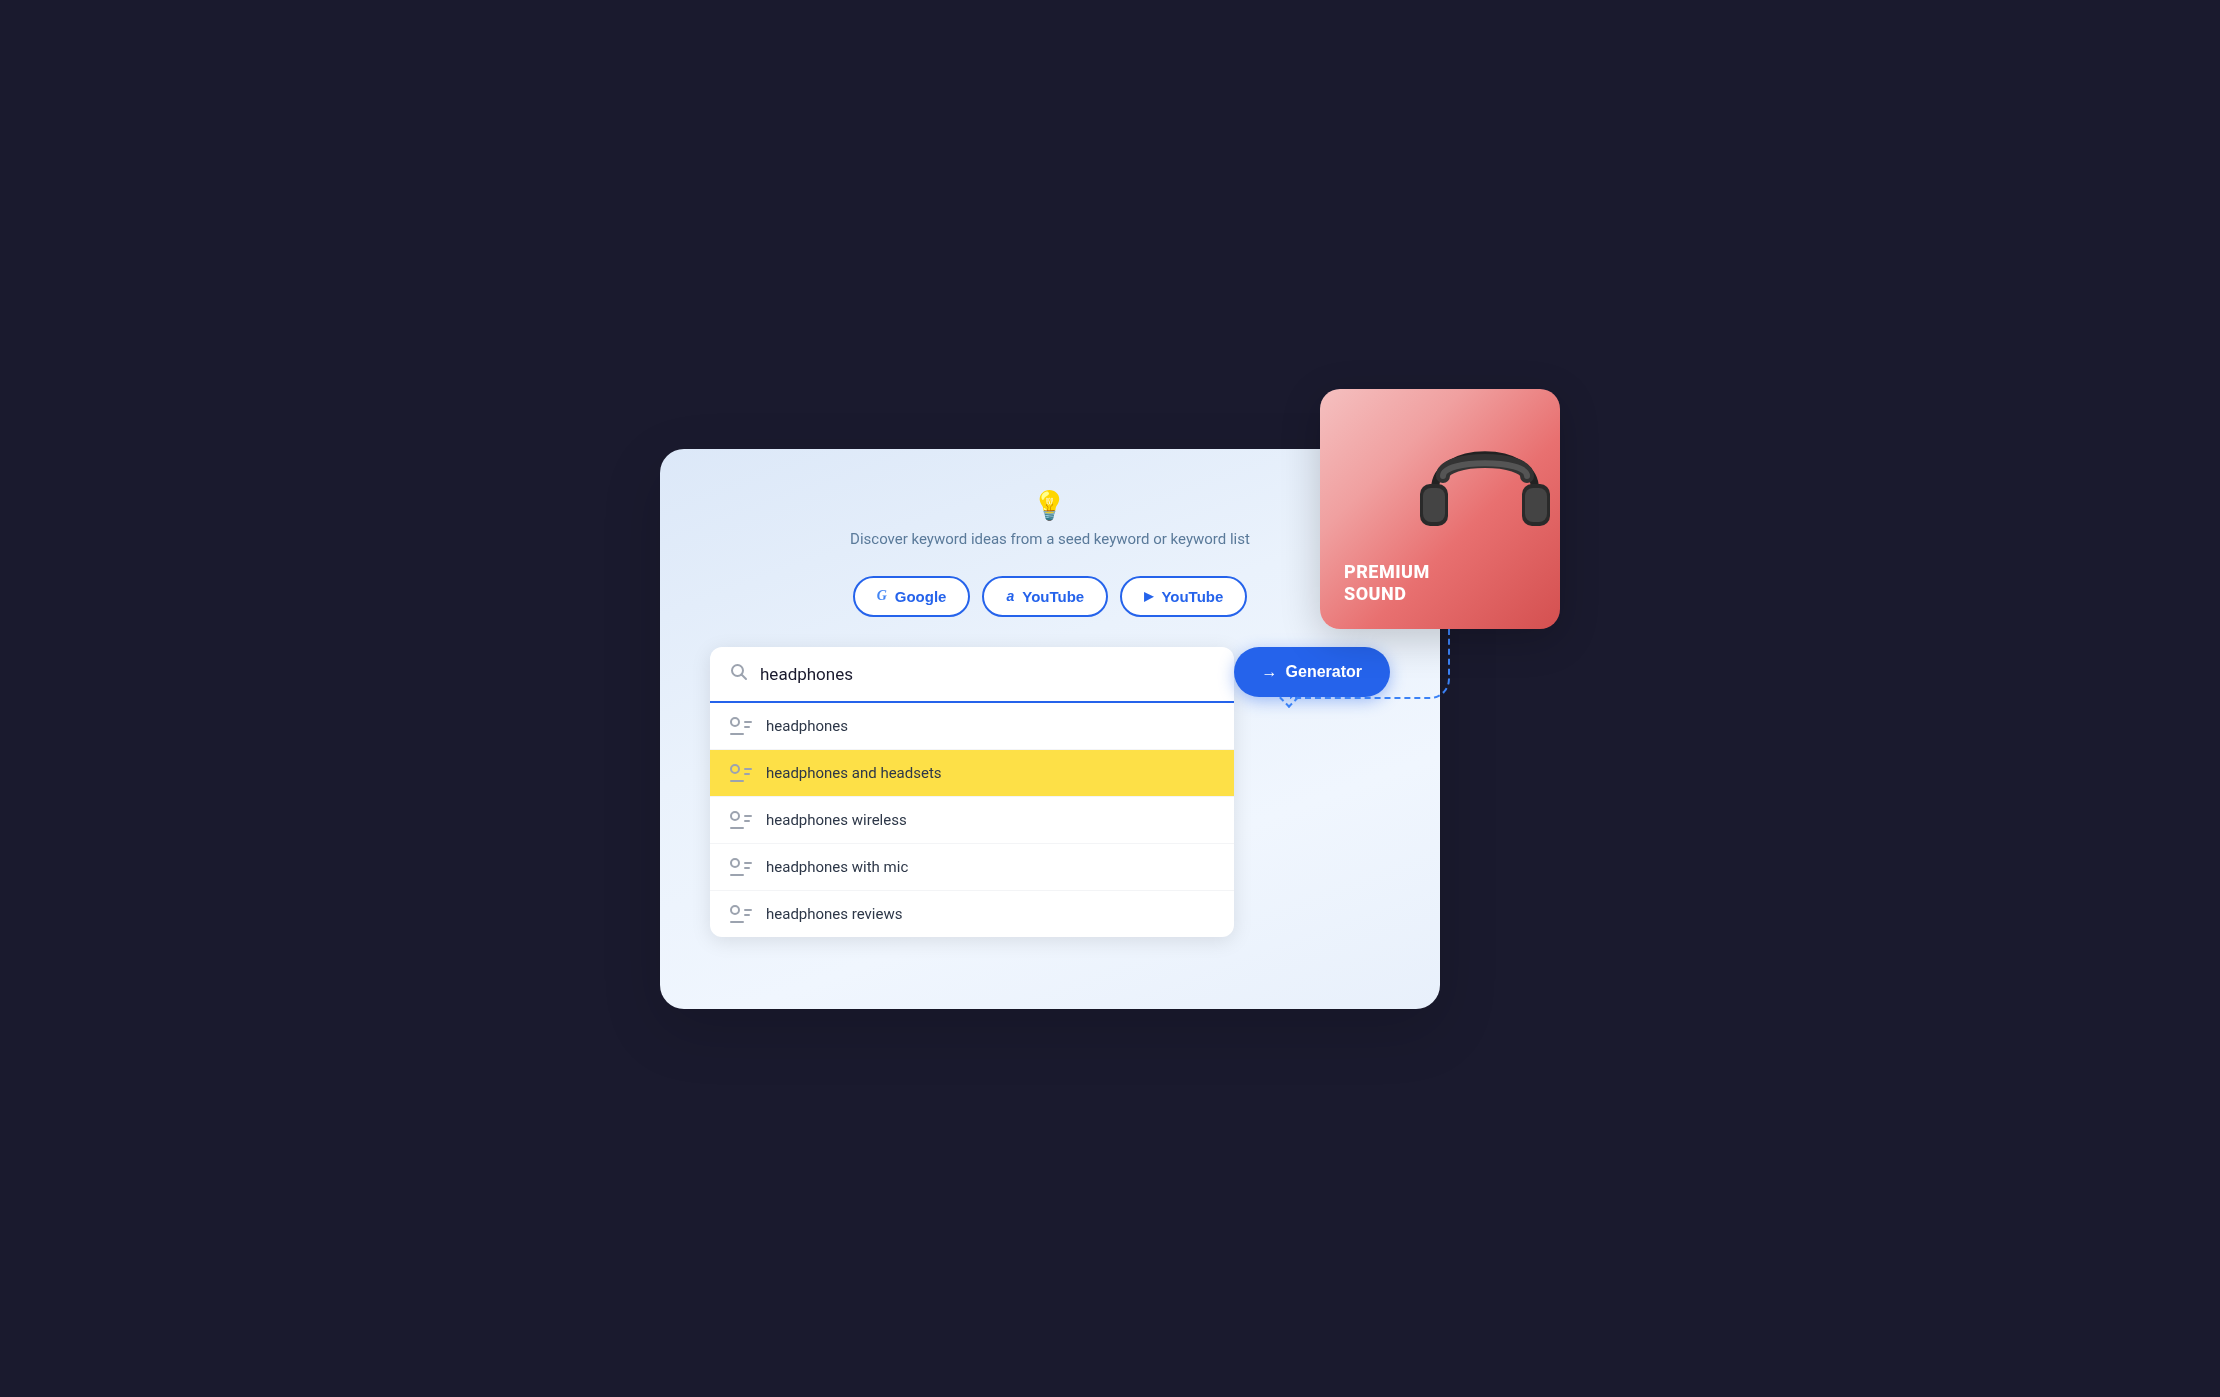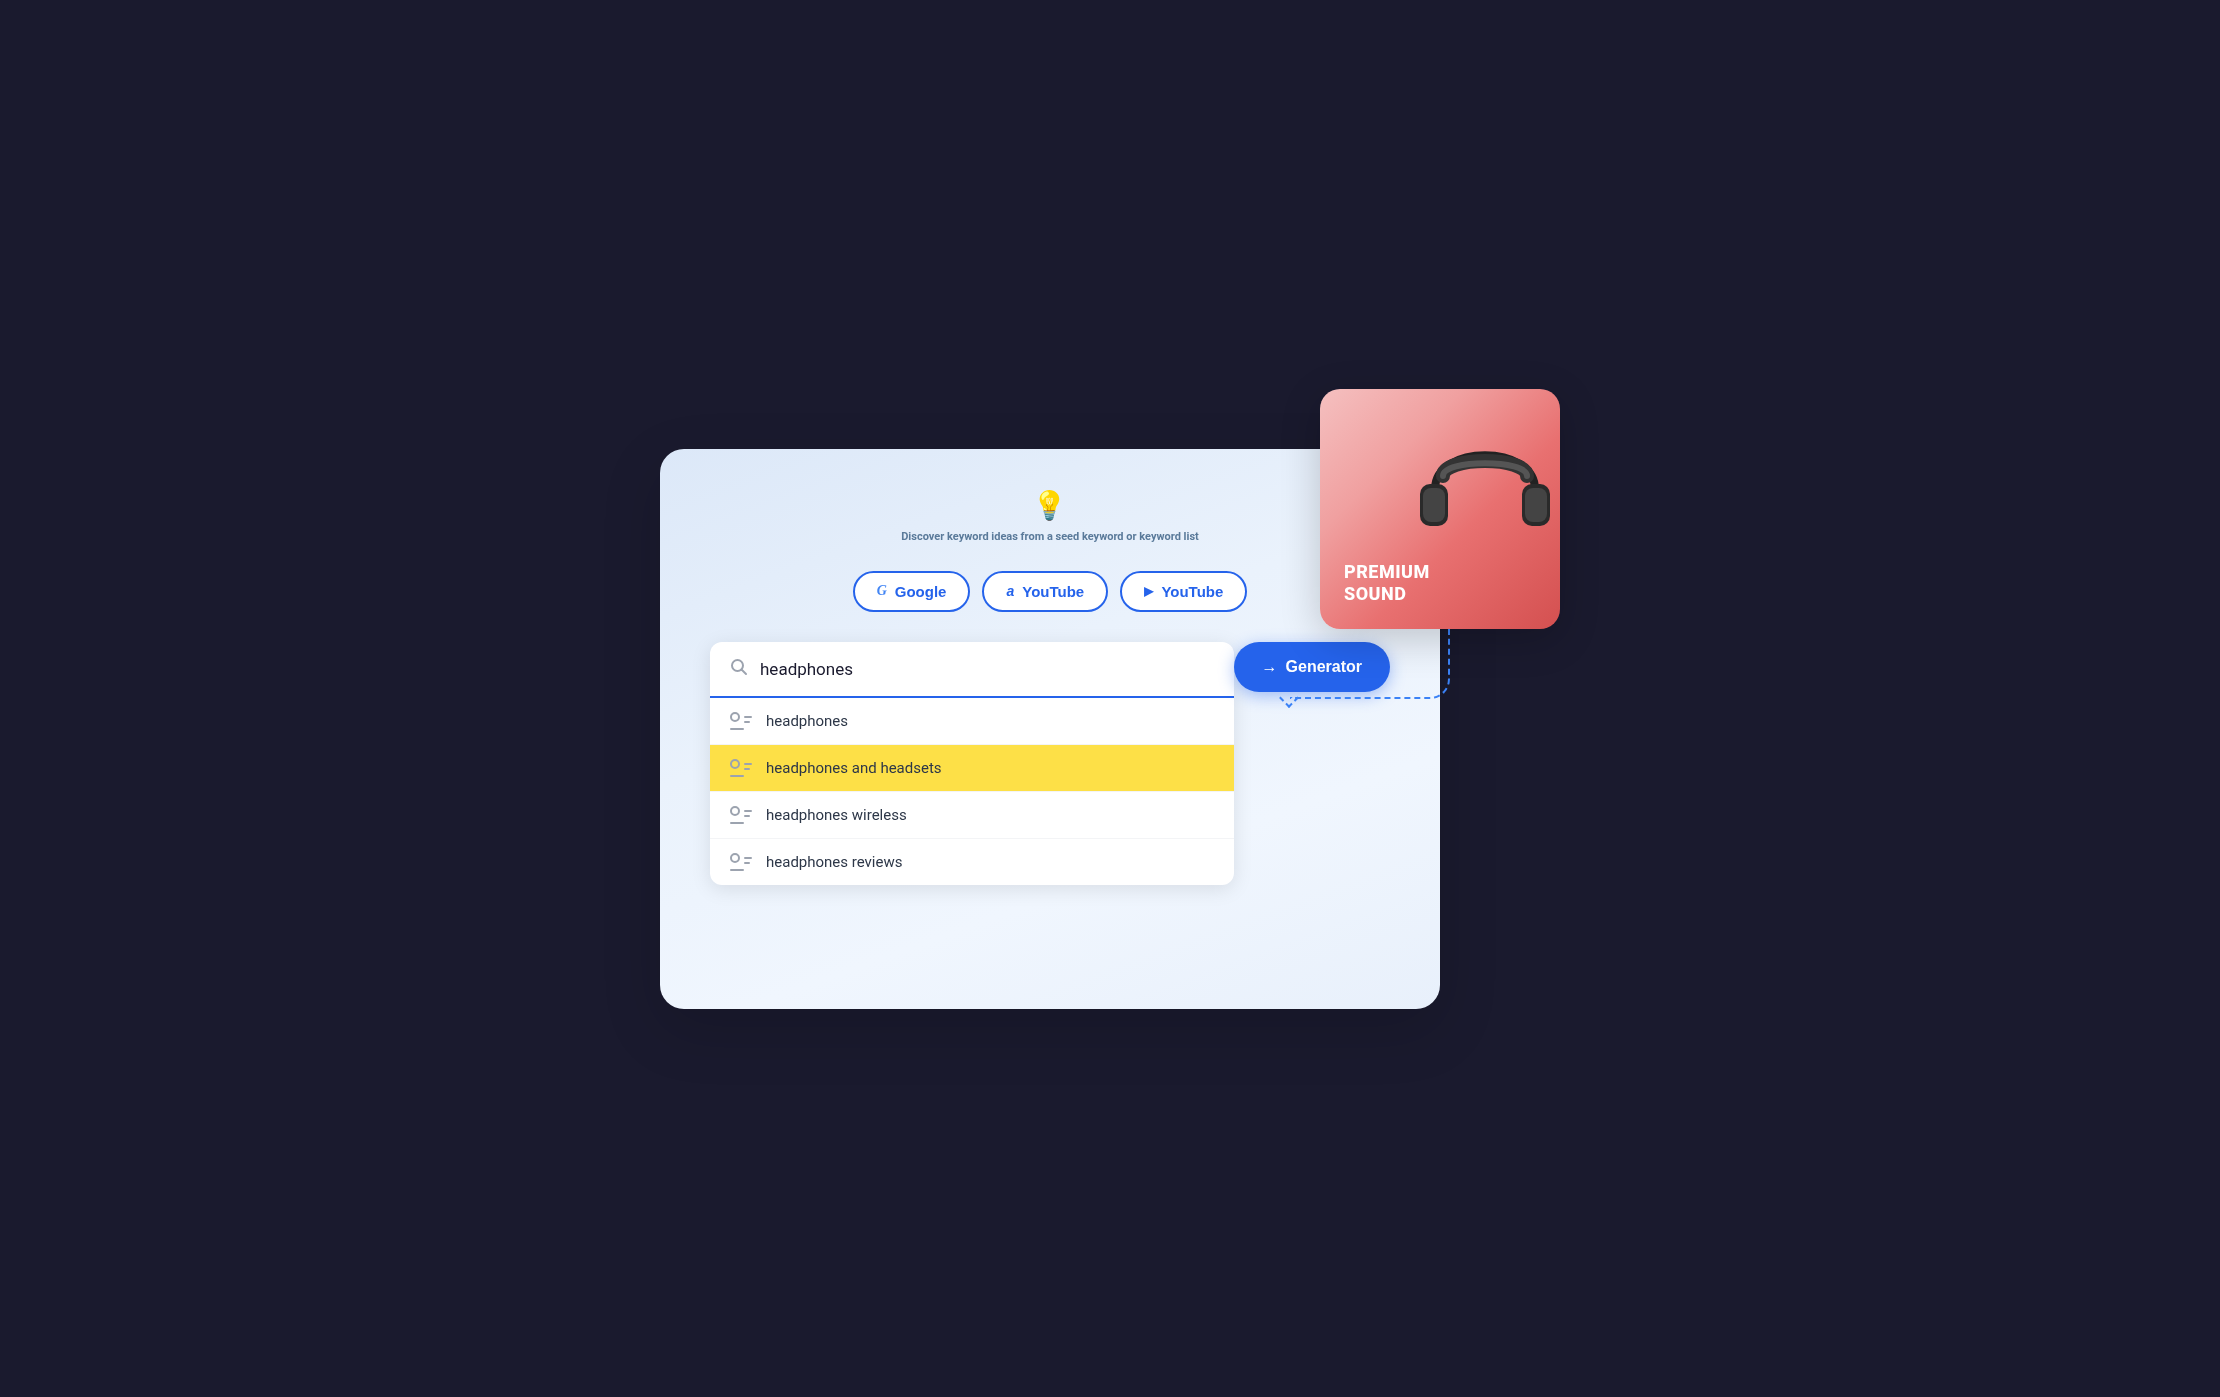--- a/index.html
+++ b/index.html
@@ -102,23 +102,23 @@
     }
 
     .page-title {
       font-size: 32px;
       font-weight: 700;
       color: #1a1a2e;
       margin-bottom: 8px;
     }
 
     .page-subtitle {
-      font-size: 11px;
+      font-size: 15px;
       color: #5a7a9a;
-      font-weight: 700;
+      font-weight: 400;
     }
 
     
     .source-buttons {
       display: flex;
       gap: 12px;
       justify-content: center;
       margin-bottom: 30px;
     }
 
@@ -386,20 +386,31 @@
           </li>
           <li class="suggestion-item">
             <span class="suggestion-icon">
               <div class="sugg-icon-combined">
                 <div class="circle-part"></div>
                 <div class="line1"></div>
                 <div class="line2"></div>
                 <div class="line3"></div>
               </div>
             </span>
+            <span>headphones with mic</span>
+          </li>
+          <li class="suggestion-item">
+            <span class="suggestion-icon">
+              <div class="sugg-icon-combined">
+                <div class="circle-part"></div>
+                <div class="line1"></div>
+                <div class="line2"></div>
+                <div class="line3"></div>
+              </div>
+            </span>
             <span>headphones reviews</span>
           </li>
         </ul>
       </div>
 
       <button class="generate-btn">
         <span>→</span>
         <span>Generator</span>
       </button>
 

